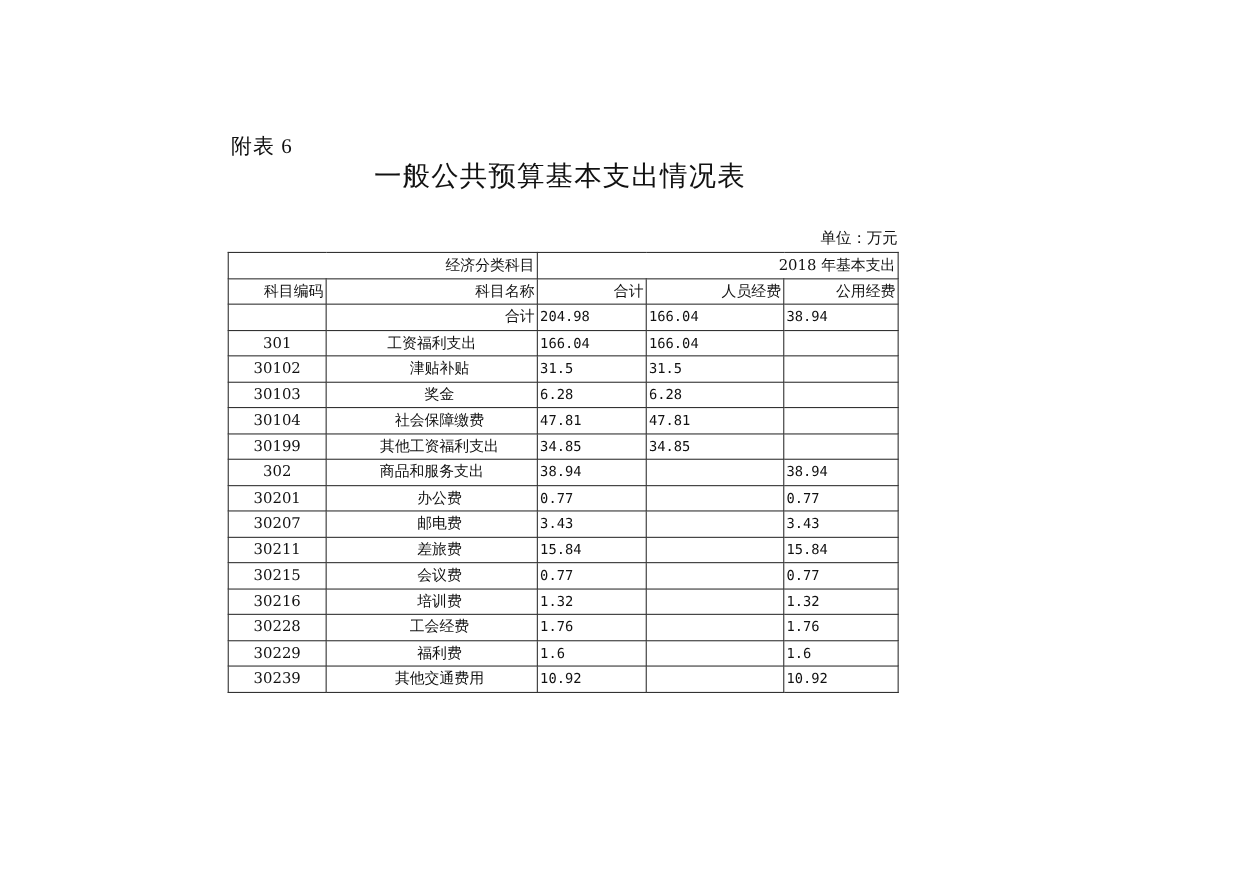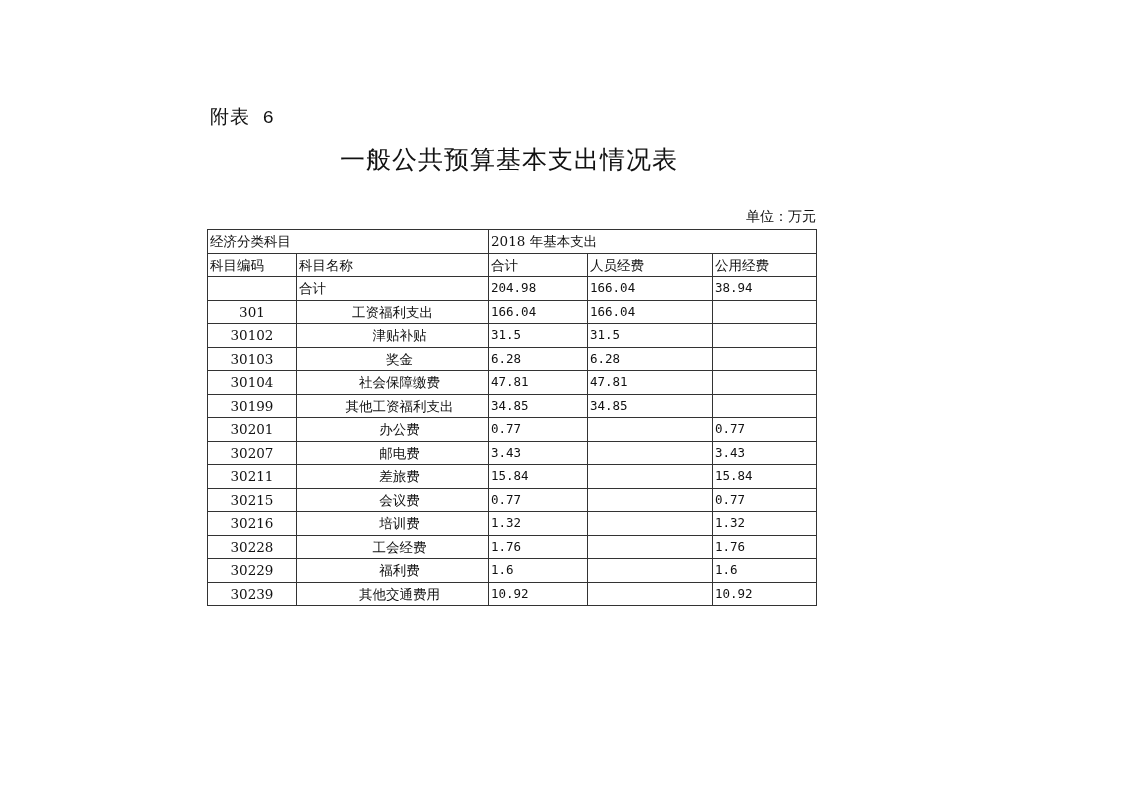--- a/index.html
+++ b/index.html
@@ -1,27 +1,27 @@
 <!DOCTYPE html>
 <html><head>
 <meta charset="utf-8">
 <style>
   html, body { margin:0; padding:0; background:#ffffff; }
   body { width:1122px; height:793px; position:relative; overflow:hidden;
          font-family:"DejaVu Serif","Liberation Serif",serif; color:#111; }
-  .attach { position:absolute; left:210px; top:104px; font-size:19px;
-            font-family:Liberation Mono, monospace; letter-spacing:1px; }
+  .attach { position:absolute; left:210px; top:120px; font-size:19px;
+            font-family:Liberation Serif, serif; letter-spacing:1px; }
   .title { position:absolute; left:340px; top:143px; font-size:25px; font-weight:normal;
            font-family:"DejaVu Serif","Liberation Serif",serif; letter-spacing:1px; }
   .unit { position:absolute; right:306px; top:208px; font-size:14px;text-align:center; }
   table { position:absolute; left:207px; top:229px; border-collapse:collapse;
           table-layout:fixed; font-size:13.5px; }
   td { border:1px solid #333; height:22.5px; padding:0 2px; white-space:nowrap;
        overflow:hidden; line-height:22px; }
-  td.center { text-align:left; }
+  td.center { text-align:right; }
   td.left { text-align:center; }
   td.indent { padding-left:16px; }
   td.code-sub { text-align:center; }
   td.num { font-family:"DejaVu Sans Mono","Liberation Mono",monospace; font-size:12.5px; padding-left:2px; }
 </style>
 </head>
 <body>
 
 <div class="attach">附表 6</div>
 <div class="title">一般公共预算基本支出情况表</div>
@@ -83,20 +83,27 @@
         <td class="num"></td>
       </tr>
       <tr>
         <td class="code-sub">30199</td>
         <td class="left indent">其他工资福利支出</td>
         <td class="num">34.85</td>
         <td class="num">34.85</td>
         <td class="num"></td>
       </tr>
       <tr>
+        <td class="left">302</td>
+        <td class="left">商品和服务支出</td>
+        <td class="num">38.94</td>
+        <td class="num"></td>
+        <td class="num">38.94</td>
+      </tr>
+      <tr>
         <td class="code-sub">30201</td>
         <td class="left indent">办公费</td>
         <td class="num">0.77</td>
         <td class="num"></td>
         <td class="num">0.77</td>
       </tr>
       <tr>
         <td class="code-sub">30207</td>
         <td class="left indent">邮电费</td>
         <td class="num">3.43</td>

